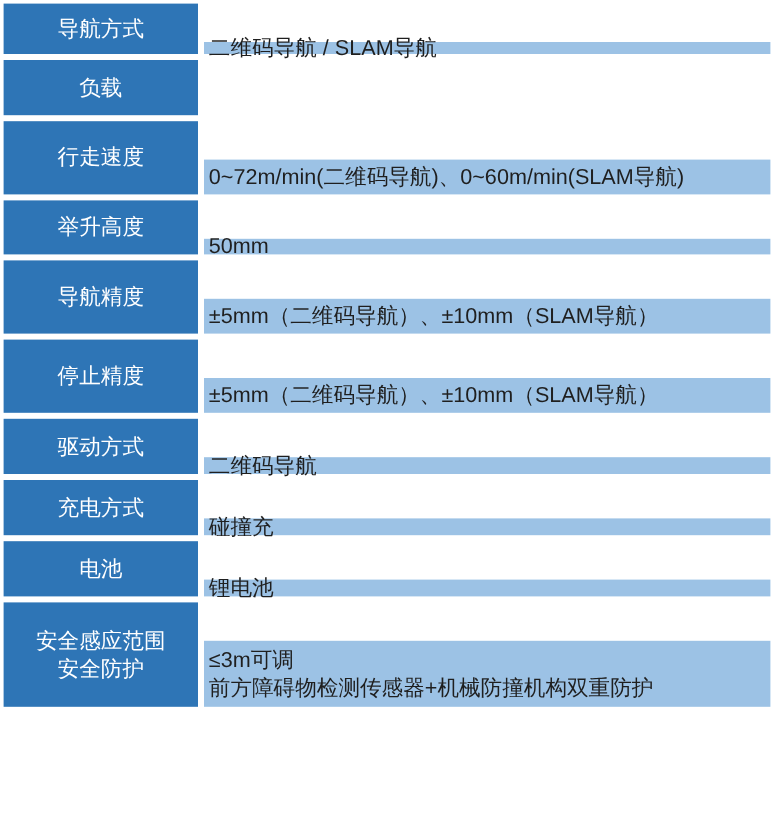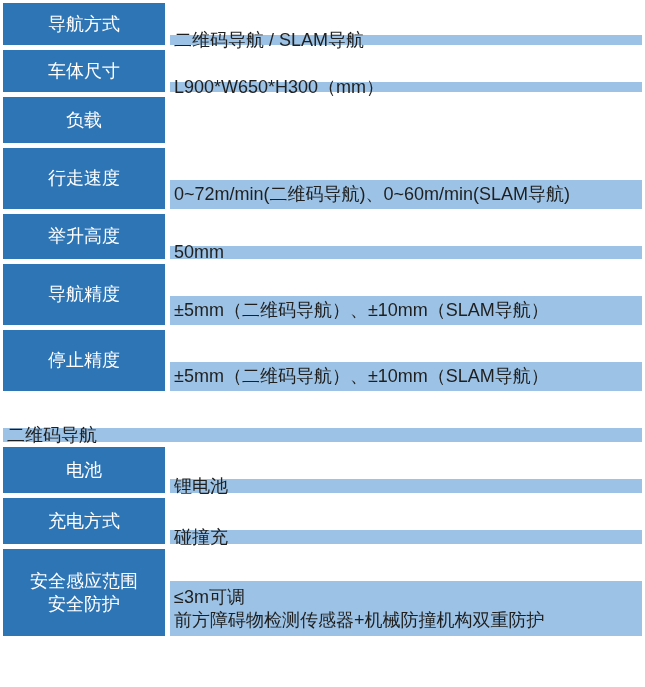--- a/index.html
+++ b/index.html
@@ -62,24 +62,20 @@
 </head>
 <body>
 
 <div class="spec-table">
 
   <div class="row h42">
     <div class="cell label">导航方式</div>
     <div class="cell value">二维码导航 / SLAM导航</div>
   </div>
 
-  <div class="row h42">
-    <div class="cell label">车体尺寸</div>
-    <div class="cell value">L900*W650*H300（mm）</div>
-  </div>
 
 
   <div class="row h46">
     <div class="cell label">负载</div>
   </div>
 
   <div class="row h61">
     <div class="cell label">行走速度</div>
     <div class="cell value">0~72m/min(二维码导航)、0~60m/min(SLAM导航)</div>
   </div>
@@ -93,31 +89,32 @@
     <div class="cell label">导航精度</div>
     <div class="cell value">±5mm（二维码导航）、±10mm（SLAM导航）</div>
   </div>
 
   <div class="row h61">
     <div class="cell label">停止精度</div>
     <div class="cell value">±5mm（二维码导航）、±10mm（SLAM导航）</div>
   </div>
 
   <div class="row h46">
+    <div class="cell label">驱动方式</div>
     <div class="cell value">二维码导航</div>
+  </div>
+
+  <div class="row h46">
+    <div class="cell label">充电方式</div>
+    <div class="cell value">碰撞充</div>
   </div>
 
   <div class="row h46">
     <div class="cell label">电池</div>
     <div class="cell value">锂电池</div>
-  </div>
-
-  <div class="row h46">
-    <div class="cell label">充电方式</div>
-    <div class="cell value">碰撞充</div>
   </div>
 
   <div class="row h87">
     <div class="cell label">安全感应范围
 安全防护</div>
     <div class="cell value">≤3m可调
 前方障碍物检测传感器+机械防撞机构双重防护</div>
   </div>
 
 </div>

